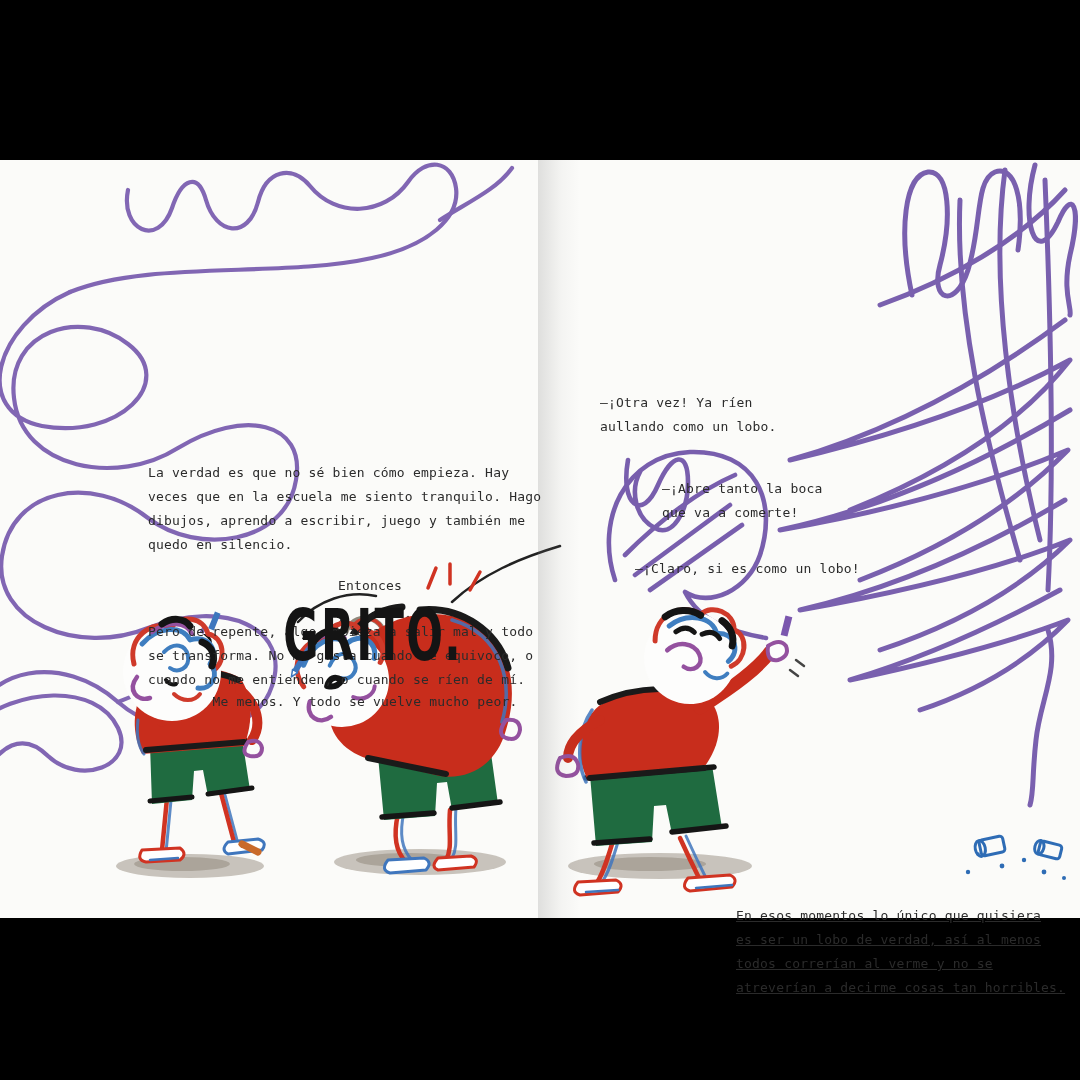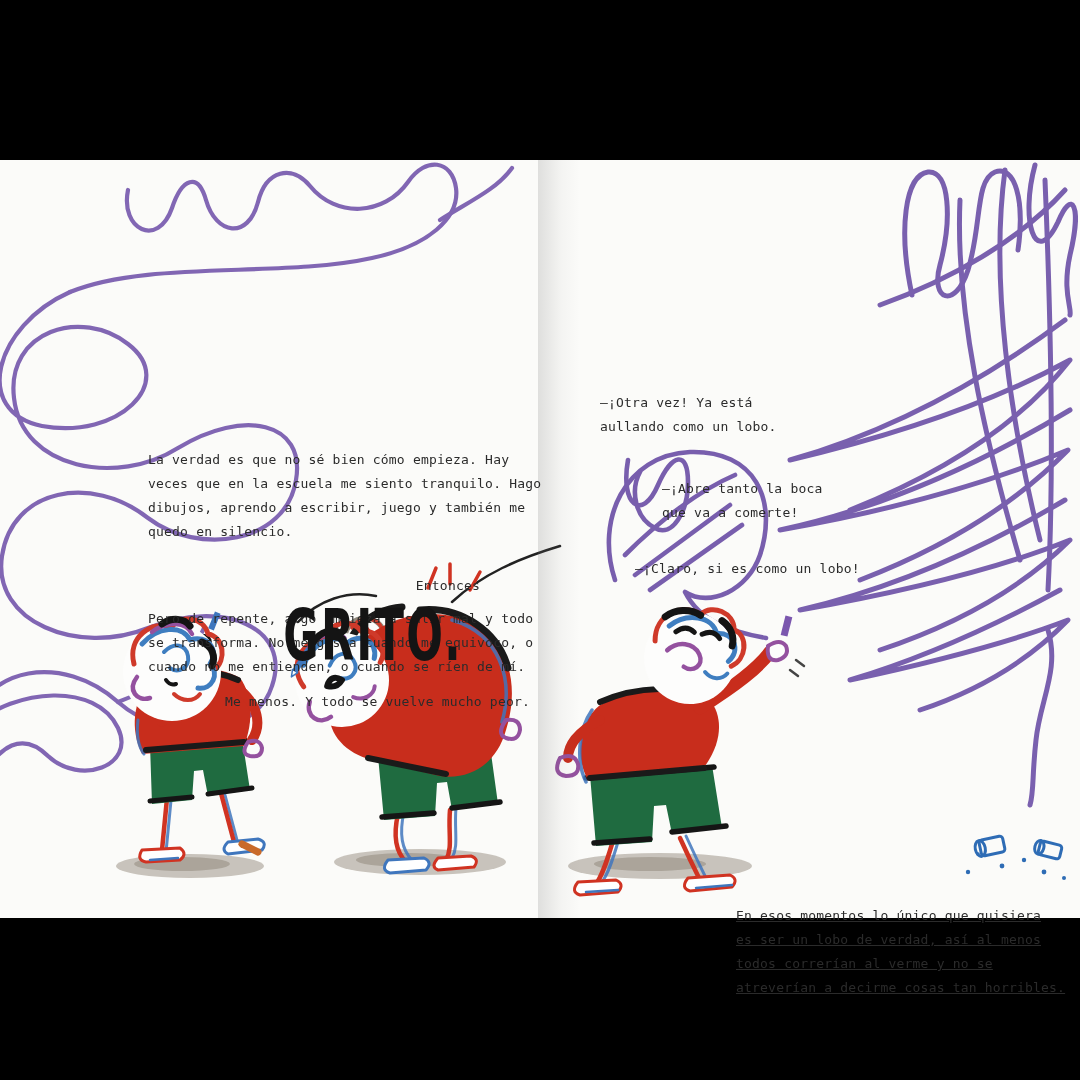--- a/index.html
+++ b/index.html
@@ -16,22 +16,22 @@
   }
   #gutter{
     position:absolute;left:538px;top:0;width:42px;height:758px;
     background:linear-gradient(to right, rgba(110,110,110,0.20), rgba(110,110,110,0.05) 55%, rgba(255,255,255,0));
   }
   #art{position:absolute;left:0;top:0;width:1080px;height:758px;}
   .txt{
     position:absolute;color:#2b2b2b;font-size:13px;line-height:24px;
     white-space:pre;letter-spacing:0.2px;z-index:5;
   }
-  .center{text-align:right;}
-  #paragraphs{left:148px;top:240px;width:400px;}
+  .center{text-align:center;}
+  #paragraphs{left:148px;top:253px;width:400px;}
   #paragraphs .para{margin:0 0 15px 0;}
   #lead-in{left:260px;top:414px;width:220px;}
   #shout{
     left:248px;top:438px;width:250px;z-index:5;position:absolute;
     font-family:"DejaVu Sans","Liberation Sans",sans-serif;
     font-weight:700;font-size:60px;color:#141414;letter-spacing:3px;
     text-align:center;transform:scale(0.72,1.18);transform-origin:50% 30%;
     white-space:pre;
   }
   #aftermath{left:200px;top:530px;width:330px;}
@@ -236,21 +236,21 @@
       <p class="para">Pero de repente, algo empieza a salir mal y todo
 se transforma. No me gusta cuando me equivoco, o
 cuando no me entienden, o cuando se ríen de mí.</p>
     </div>
     <div class="txt center" id="lead-in">Entonces</div>
     <div id="shout">GRITO.</div>
     <div class="txt center" id="aftermath">Me menos. Y todo se vuelve mucho peor.</div>
   </div>
 
   <div>
-    <div class="txt" id="dialogue-1">—¡Otra vez! Ya está
+    <div class="txt" id="dialogue-1">—¡Otra vez! Ya ríen
 aullando como un lobo.</div>
     <div class="txt" id="dialogue-2">—¡Abre tanto la boca
 que va a comerte!</div>
     <div class="txt" id="dialogue-3">—¡Claro, si es como un lobo!</div>
     <div class="txt" id="right-paragraph">En esos momentos lo único que quisiera
 es ser un lobo de verdad, así al menos
 todos correrían al verme y no se
 atreverían a decirme cosas tan horribles.</div>
   </div>
 

